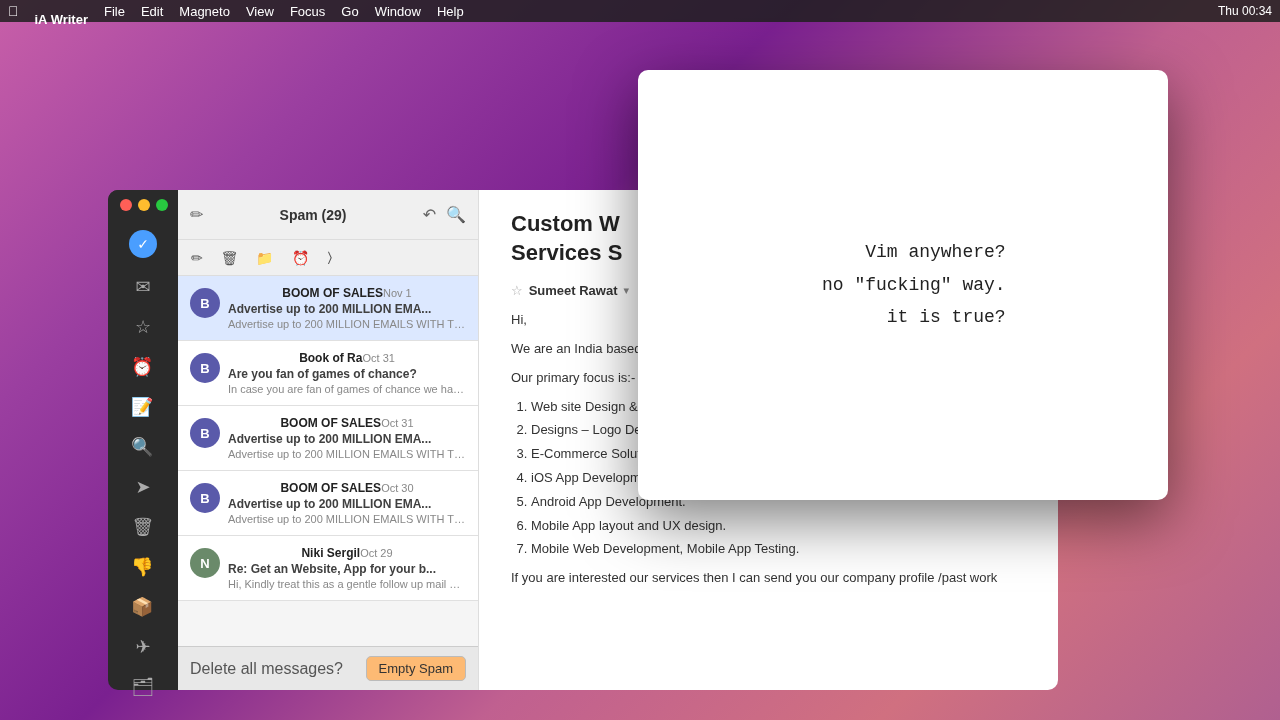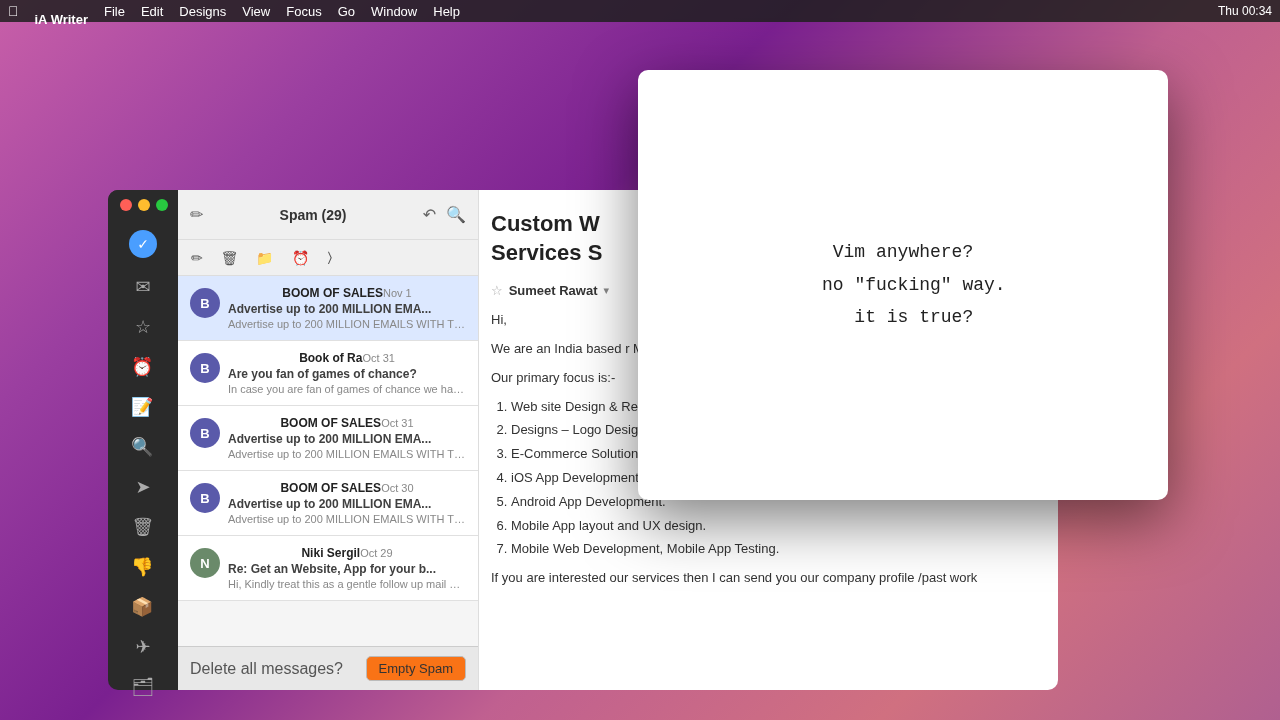--- a/index.html
+++ b/index.html
@@ -239,37 +239,37 @@
       font-size: 16px;
       color: #555;
       cursor: pointer;
       background: none;
       border: none;
     }
     .empty-spam-btn {
       font-size: 13px;
       color: #333;
       cursor: pointer;
-      background: #f97316;
+      background: #fdba74;
       border: 1px solid #bbb;
       border-radius: 5px;
       padding: 4px 12px;
     }
 
     
     .email-content-panel {
       position: absolute;
       left: 478px;
       top: 168px;
       width: 580px;
       height: 500px;
       background: white;
       border-left: 1px solid #ddd;
       overflow-y: auto;
-      padding: 20px 12px;
+      padding: 20px 32px;
       z-index: 5;
       border-radius: 0 10px 10px 0;
     }
 
     .email-content-title {
       font-size: 22px;
       font-weight: 700;
       color: #222;
       margin-bottom: 16px;
       line-height: 1.3;
@@ -306,36 +306,36 @@
       display: flex;
       align-items: center;
       justify-content: center;
       z-index: 50;
     }
     .writer-text {
       font-family: 'Courier New', Courier, monospace;
       font-size: 18px;
       color: #222;
       line-height: 1.8;
-      text-align: center;
+      text-align: right;
     }
     .writer-text .line { display: block; }
 
     .menubar-app { font-weight: 700; margin-top: 16px; }
   </style>
 </head>
 <body>
 
 <div class="menubar">
   <div class="menubar-left">
     <span class="apple-logo"></span>
     <span class="menubar-app">iA Writer</span>
     <span>File</span>
     <span>Edit</span>
-    <span>Designs</span>
+    <span>Magneto</span>
     <span>View</span>
     <span>Focus</span>
     <span>Go</span>
     <span>Window</span>
     <span>Help</span>
   </div>
   <div class="menubar-right">
     <span>Thu 00:34</span>
   </div>
 </div>

